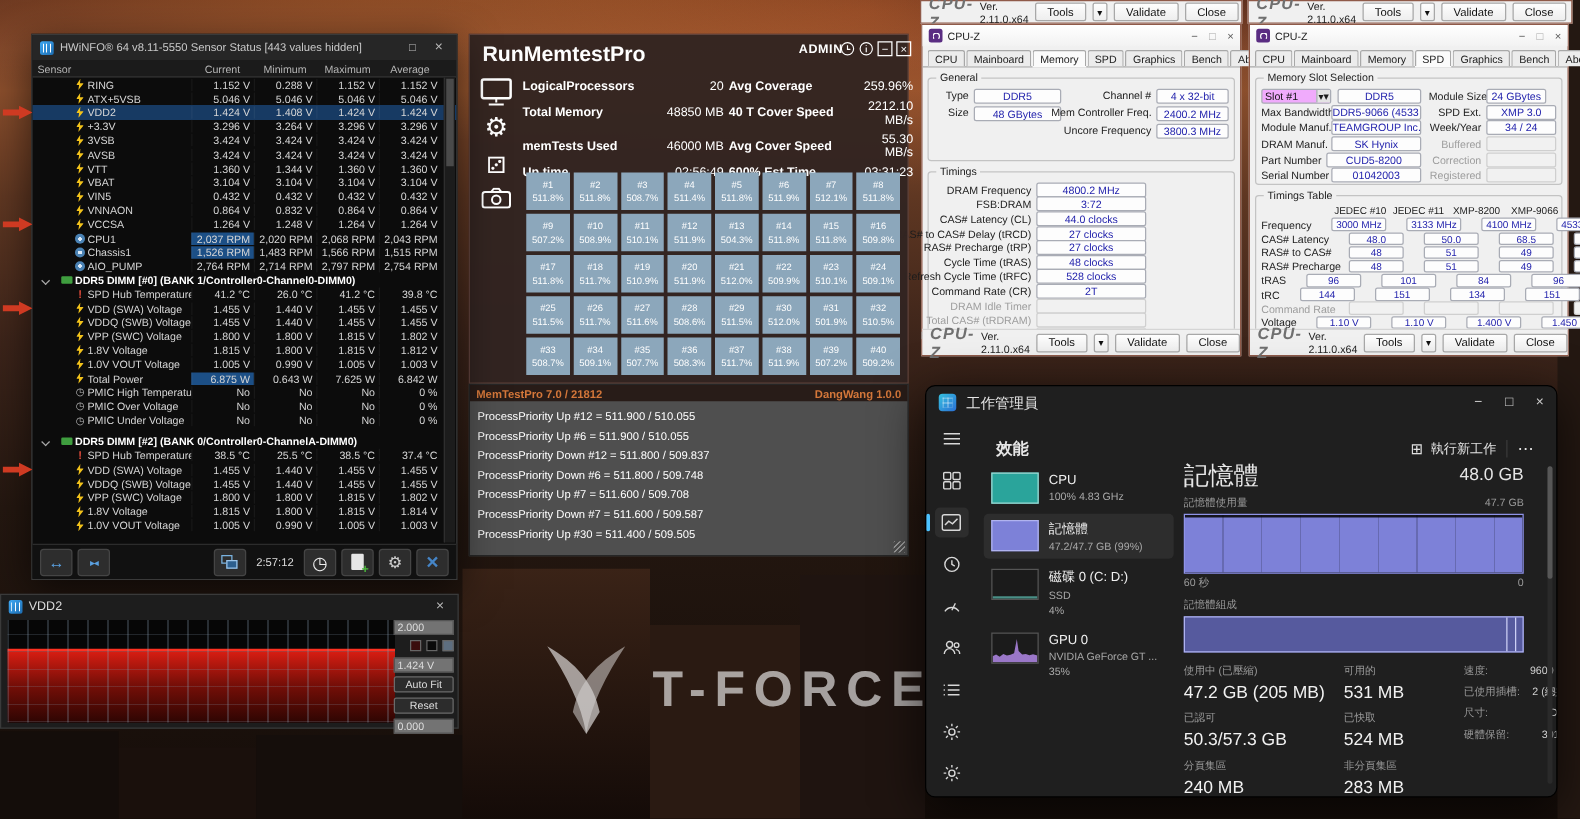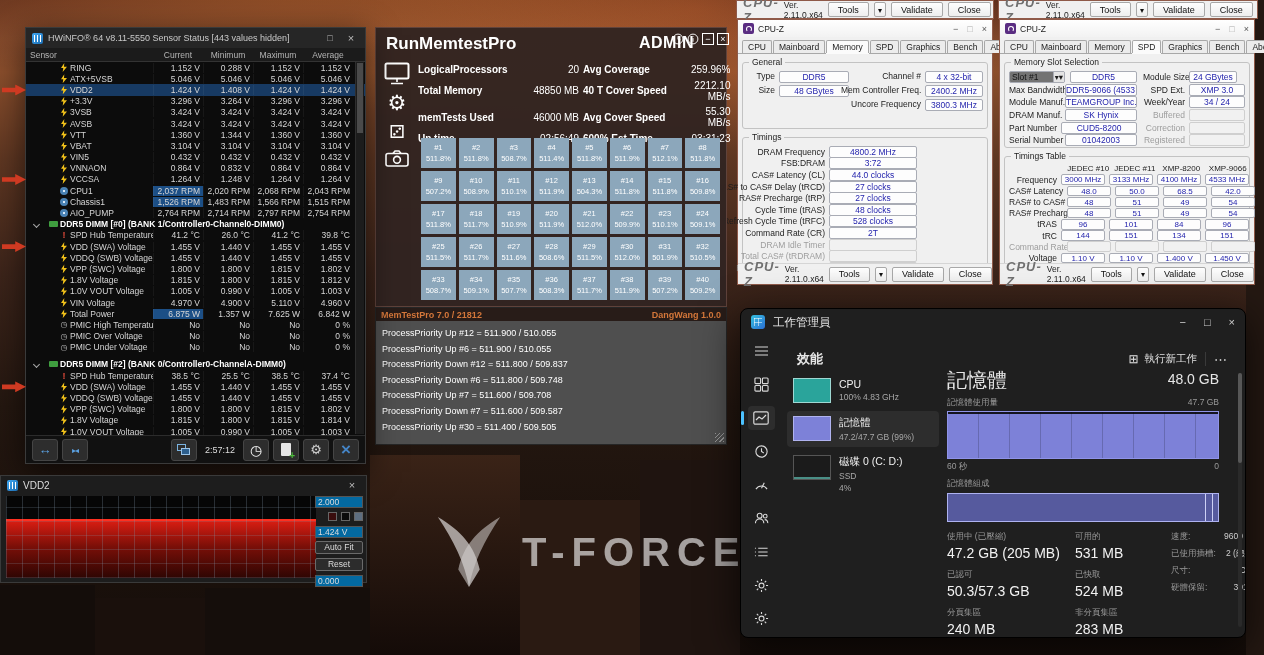--- a/index.html
+++ b/index.html
@@ -54,21 +54,21 @@
 .ic-net::before{content:"";position:absolute;left:0;top:0;width:7px;height:5px;border:1px solid #7ab3e0}
 .ic-net::after{content:"";position:absolute;right:0;bottom:0;width:7px;height:5px;border:1px solid #9cc4e8;background:#2d5f8e}
 [data-name="clock-icon"]::before{content:"◷";font-size:14px;color:#eee}
 .ic-report{position:relative;width:10px;height:13px;background:#e6e6e6;border-radius:1px}
 .ic-report::after{content:"+";position:absolute;right:-4px;bottom:-5px;color:#4cbb3c;font-weight:700;font-size:10px}
 [data-name="settings-gear-icon"]::before{content:"⚙";font-size:13px;color:#cfcfcf}
 [data-name="close-blue-icon"]::before{content:"×";font-size:17px;font-weight:700;color:#4585c7}
 
 .rmp{left:375px;top:27px;width:352px;height:280px;background:rgba(50,36,33,.96);border:1px solid rgba(150,105,90,.45);color:#fff;z-index:4}
 .rmp-title{position:absolute;left:10px;top:6px;font-size:17px;font-weight:700}
-.rmp-admin{position:absolute;left:263px;top:6px;font-weight:700;font-size:16px;letter-spacing:.5px}
+.rmp-admin{position:absolute;left:263px;top:6px;font-weight:700;font-size:10px;letter-spacing:.5px}
 .rmp-ctrl{position:absolute;top:5px;left:296px;display:flex;gap:3px}
 .wc{width:12px;height:12px;display:flex;align-items:center;justify-content:center;color:#fff;font-size:9px}
 .wc.box{border:1px solid #fff}
 .rmp-icons{position:absolute;left:5px;top:34px;width:32px;display:flex;flex-direction:column;gap:7px;align-items:center}
 .rmp-icons .uni{font-size:21px;line-height:22px;color:#fff}
 .rmp-stats{position:absolute;left:42px;top:36px;right:6px;display:grid;grid-template-columns:93px 72px 108px 1fr;row-gap:4.5px;font-size:10px;align-items:center}
 .rmp-stats .lab{font-weight:700}
 .rmp-stats .val{text-align:right;padding-right:4px}
 .rmp-grid{position:absolute;left:45px;top:110px;right:6px;bottom:6px;display:grid;grid-template-columns:repeat(8,1fr);grid-template-rows:repeat(5,1fr);gap:3px}
 .tile-t{background:#8ca7bb;color:#fff;text-align:center;font-size:7.5px;display:flex;flex-direction:column;justify-content:center;gap:2px}
@@ -99,26 +99,26 @@
 .fbox{background:#fdfdfd;border:1px solid #a9acb5;border-radius:2px;height:12px;line-height:10px;text-align:center;color:#2424ad;font-size:8.5px;white-space:nowrap;overflow:hidden}
 .gcol{position:absolute;top:8px}
 .frow{display:flex;align-items:flex-start;height:14px}
 .flabel{text-align:right;padding-right:4px;white-space:nowrap}
 .trow{display:flex;align-items:center;height:11.6px;justify-content:flex-end;padding-right:70px}
 .trow .tlabel{padding-right:4px;white-space:nowrap}
 .trow .tbox{width:88px;flex:none}
 .trow[data-dis="1"] .tlabel,.sprow[data-dis="1"] .flabel,.strow[data-dis="1"] .tlabel{color:#9d9d9d}
 .trow[data-dis="1"] .tbox,.sprow[data-dis="1"] .fbox,.strow[data-dis="1"] .cbox{background:#f1f1f1;border-color:#cfcfcf}
 .sprow{display:flex;align-items:center;height:12.6px}
-.combo{display:flex;width:56px;height:12px;border:1px solid #a9acb5;border-radius:2px;background:#737373;flex:none}
+.combo{display:flex;width:56px;height:12px;border:1px solid #a9acb5;border-radius:2px;background:#f0abfc;flex:none}
 .combo .ctext{flex:1;color:#111;padding-left:2px;line-height:10px;font-size:8.5px}
 .combo .cbtn{width:11px;background:#e4e4e4;border-left:1px solid #a9acb5;text-align:center;line-height:10px}
 .sthead{display:flex;height:11px;align-items:center;padding-left:62px;gap:4px}
 .sthead .cl{width:44px;text-align:center;white-space:nowrap;font-size:8px}
-.strow{display:flex;align-items:center;height:11.2px;gap:4px;padding-left:4px}
+.strow{display:flex;align-items:center;height:11.2px;gap:16px;padding-left:4px}
 .strow .tlabel{width:54px;text-align:right;white-space:nowrap}
 .strow .cbox{width:44px;flex:none;background:#fdfdfd;border:1px solid #a9acb5;border-radius:2px;height:10.5px;line-height:9px;text-align:center;color:#2424ad;font-size:8px}
 .cz-bottom{position:absolute;left:0;right:0;bottom:0;height:21px;border-top:1px solid #d5d5d5}
 
 .tm{left:740px;top:308px;width:506px;height:330px;background:#1f1f1f;border-radius:8px;border:1px solid #000;box-shadow:0 10px 40px rgba(0,0,0,.7);color:#e6e6e6;z-index:6;overflow:hidden}
 .tm-title{height:26px;display:flex;align-items:center;gap:8px;padding:0 10px;font-size:11.5px}
 .tm-appico{width:14px;height:14px;border-radius:3px;background:linear-gradient(135deg,#35c1e0,#2b6fd4);position:relative;flex:none}
 .tm-appico::after{content:"";position:absolute;inset:3px;background:linear-gradient(#fff8 1px,transparent 1px) 0 0/100% 4px,linear-gradient(90deg,#fff8 1px,transparent 1px) 0 0/4px 100%}
 .tm-ctrl{margin-left:auto;display:flex;gap:18px;color:#cfcfcf;font-size:11px}
 .tm-rail{position:absolute;left:0;top:30px;bottom:6px;width:40px;display:flex;flex-direction:column;align-items:center;gap:9px}
@@ -165,21 +165,21 @@
 .d-side .v{color:#cfcfcf;margin-left:auto;padding-left:10px}
 .tm-scroll{position:absolute;right:3px;top:64px;bottom:10px;width:4px;background:#2a2a2a;border-radius:2px}
 .tm-scroll::after{content:"";position:absolute;top:0;height:90px;left:0;right:0;background:#575757;border-radius:2px}
 
 .vdd{left:0;top:475px;width:367px;height:108px;background:#1d1d1d;border:1px solid #3a3a3a;z-index:5}
 .vdd-title{height:18px;display:flex;align-items:center;gap:5px;padding:0 6px;color:#ddd;font-size:10px}
 .vdd-graph{position:absolute;left:5px;top:20px;width:310px;bottom:4px;background:#060606}
 .vdd-red{position:absolute;left:0;right:0;bottom:0;top:28%;background:linear-gradient(180deg,#d81d12,#7a0f08 45%,#2e0502);border-top:2px solid #ff3020}
 .vdd-gridl{position:absolute;inset:0;background:repeating-linear-gradient(90deg,rgba(130,150,170,.28) 0 1px,transparent 1px 16px),repeating-linear-gradient(0deg,rgba(130,150,170,.22) 0 1px,transparent 1px 14px)}
 .vdd-side{position:absolute;right:3px;top:20px;width:48px;bottom:4px;font-size:8.5px;color:#ddd;display:flex;flex-direction:column}
-.vbox{background:#0369a1;border:1px solid #555;height:12px;line-height:10px;padding:0 2px;margin-bottom:3px}
+.vbox{background:#737373;border:1px solid #555;height:12px;line-height:10px;padding:0 2px;margin-bottom:3px}
 .vchecks{display:flex;gap:4px;margin:1px 0 5px;justify-content:flex-end}
 .vc{width:9px;height:9px;border:1px solid #666}
 .vbtn{background:#2c2c2c;border:1px solid #6a6a6a;border-radius:2px;text-align:center;height:13px;line-height:11px;margin-bottom:4px;color:#ddd}
 .vbox.last{margin-top:auto;margin-bottom:0}
 </style>
 </head>
 <body>
 
 <div class="bg-sky" data-name="city-background"></div>
 <div class="bld lit" style="left:0;top:585px;width:95px;height:70px;background:#140d0a" data-name="building-silhouette"></div>
@@ -375,31 +375,23 @@
       <div class="hrow" data-name="sensor-row" data-t="row" data-icon="bolt">
         <span class="ric" data-name="sensor-type-icon"></span>
         <span class="rname" data-name="sensor-name">1.0V VOUT Voltage</span>
         <span class="rv" data-name="sensor-current-value">1.005 V</span>
         <span class="rv" data-name="sensor-minimum-value">0.990 V</span>
         <span class="rv" data-name="sensor-maximum-value">1.005 V</span>
         <span class="rv" data-name="sensor-average-value">1.003 V</span>
       </div>
       <div class="hrow" data-name="sensor-row" data-t="row" data-icon="bolt">
         <span class="ric" data-name="sensor-type-icon"></span>
-        <span class="rname" data-name="sensor-name">VIN Voltage</span>
-        <span class="rv" data-name="sensor-current-value">4.970 V</span>
-        <span class="rv" data-name="sensor-minimum-value">4.900 V</span>
-        <span class="rv" data-name="sensor-maximum-value">5.110 V</span>
-        <span class="rv" data-name="sensor-average-value">4.960 V</span>
-      </div>
-      <div class="hrow" data-name="sensor-row" data-t="row" data-icon="bolt">
-        <span class="ric" data-name="sensor-type-icon"></span>
         <span class="rname" data-name="sensor-name">Total Power</span>
         <span class="rv" data-name="sensor-current-value" data-hl="1">6.875 W</span>
-        <span class="rv" data-name="sensor-minimum-value">1.357 W</span>
+        <span class="rv" data-name="sensor-minimum-value">0.643 W</span>
         <span class="rv" data-name="sensor-maximum-value">7.625 W</span>
         <span class="rv" data-name="sensor-average-value">6.842 W</span>
       </div>
       <div class="hrow" data-name="sensor-row" data-t="row" data-icon="clock">
         <span class="ric" data-name="sensor-type-icon"></span>
         <span class="rname" data-name="sensor-name">PMIC High Temperature</span>
         <span class="rv" data-name="sensor-current-value">No</span>
         <span class="rv" data-name="sensor-minimum-value">No</span>
         <span class="rv" data-name="sensor-maximum-value">No</span>
         <span class="rv" data-name="sensor-average-value">0 %</span>
@@ -1142,20 +1134,28 @@
         </span>
       </div>
       <div class="tile" data-name="performance-tile" data-kind="disk">
         <span class="tchart" data-name="mini-chart"></span>
         <span class="ttext">
           <div class="tname" data-name="tile-name">磁碟 0 (C: D:)</div>
           <div class="tsub" data-name="tile-subtitle">SSD</div>
           <div class="tsub" data-name="tile-subtitle2">4%</div>
         </span>
       </div>
+      <div class="tile" data-name="performance-tile" data-kind="gpu">
+        <span class="tchart" data-name="mini-chart"></span>
+        <span class="ttext">
+          <div class="tname" data-name="tile-name">GPU 0</div>
+          <div class="tsub" data-name="tile-subtitle">NVIDIA GeForce GT ...</div>
+          <div class="tsub" data-name="tile-subtitle2">35%</div>
+        </span>
+      </div>
     </div>
   <div class="tm-detail" data-name="memory-detail-panel">
     <div class="d-top">
       <span class="d-title" data-name="detail-title">記憶體</span>
       <span class="d-total" data-name="total-memory">48.0 GB</span>
     </div>
     <div class="d-sub">
       <span data-name="usage-chart-label">記憶體使用量</span>
       <span data-name="usage-chart-max">47.7 GB</span>
     </div>

